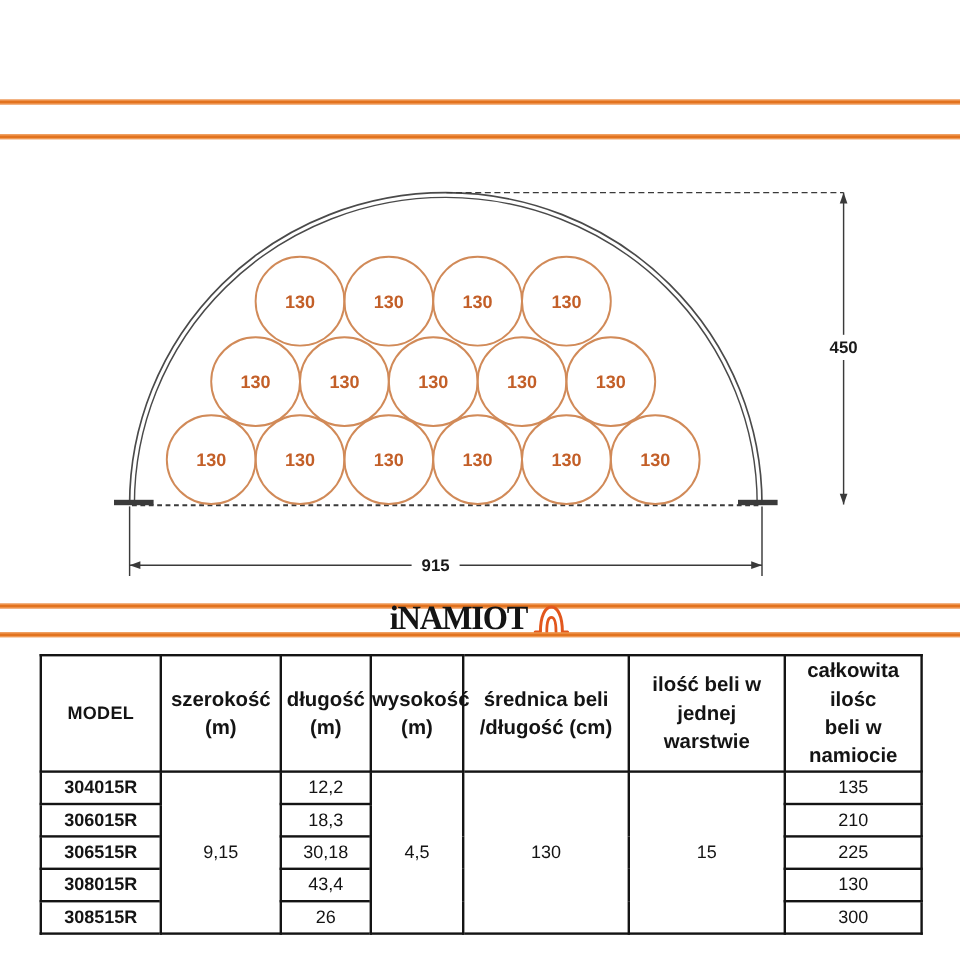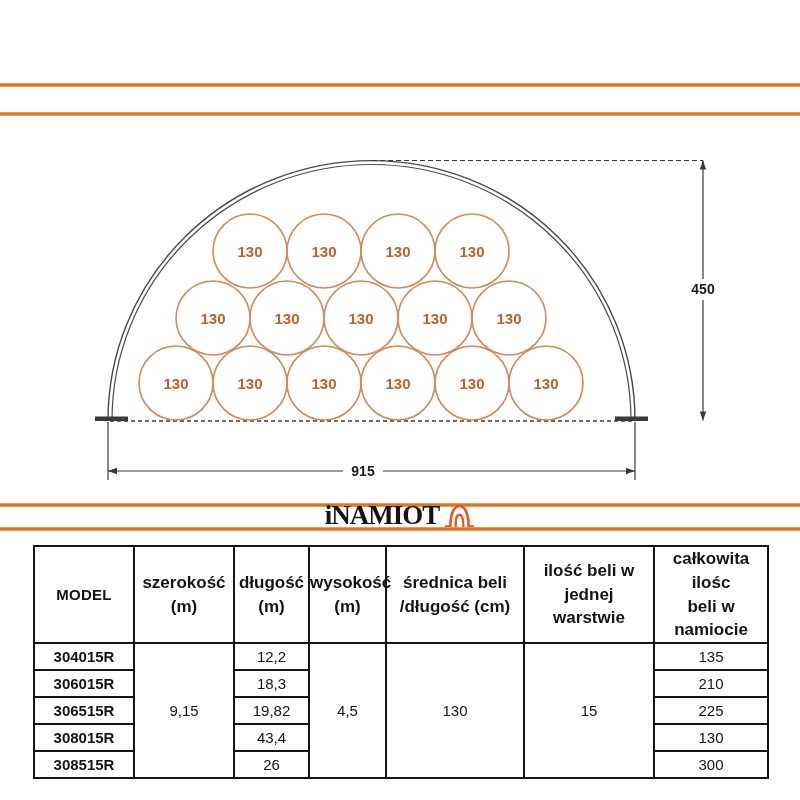--- a/index.html
+++ b/index.html
@@ -173,21 +173,21 @@
         <td rowspan="5">15</td>
         <td>135</td>
       </tr>
       <tr>
         <td class="model">306015R</td>
         <td>18,3</td>
         <td>210</td>
       </tr>
       <tr>
         <td class="model">306515R</td>
-        <td>19,82</td>
+        <td>30,18</td>
         <td>225</td>
       </tr>
       <tr>
         <td class="model">308015R</td>
         <td>43,4</td>
         <td>130</td>
       </tr>
       <tr>
         <td class="model">308515R</td>
         <td>26</td>

